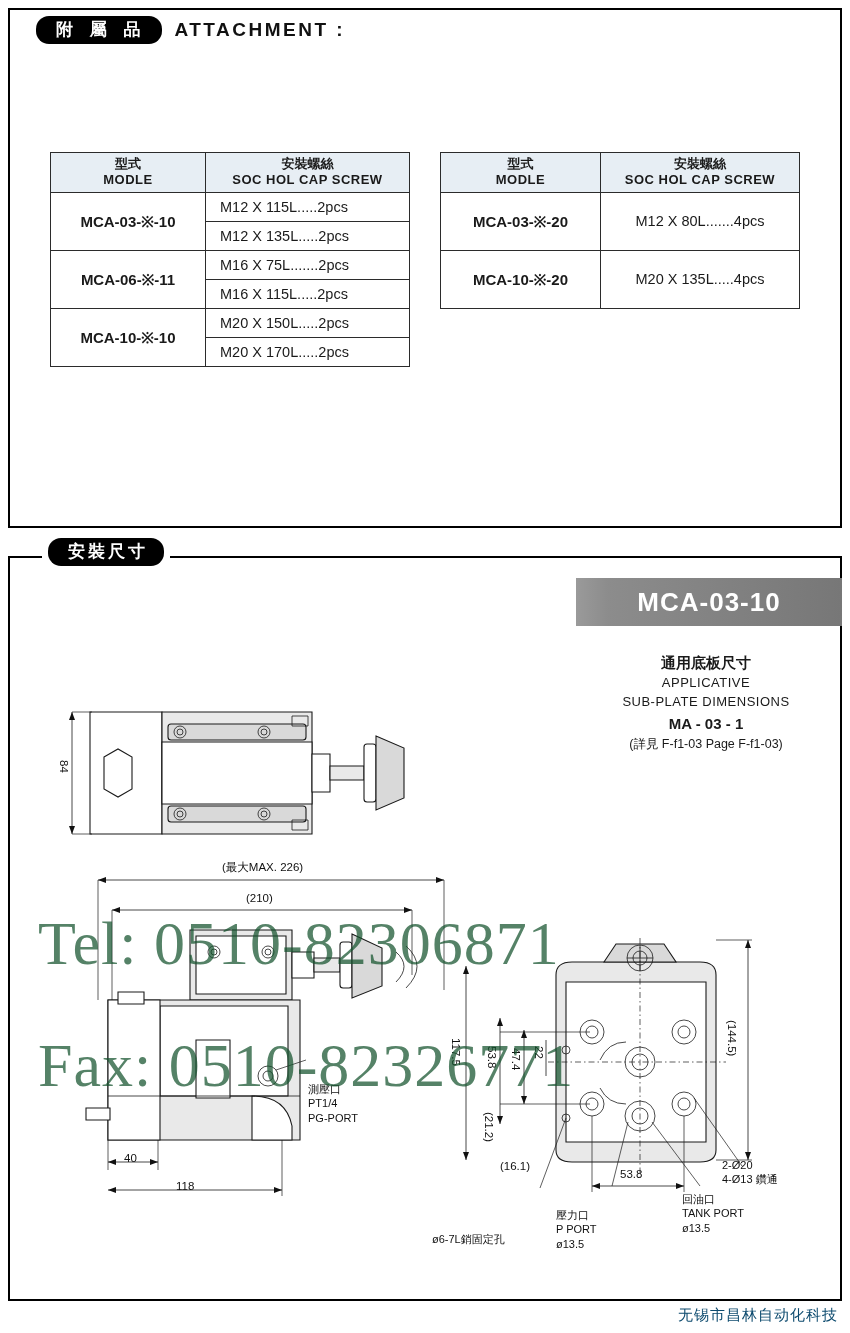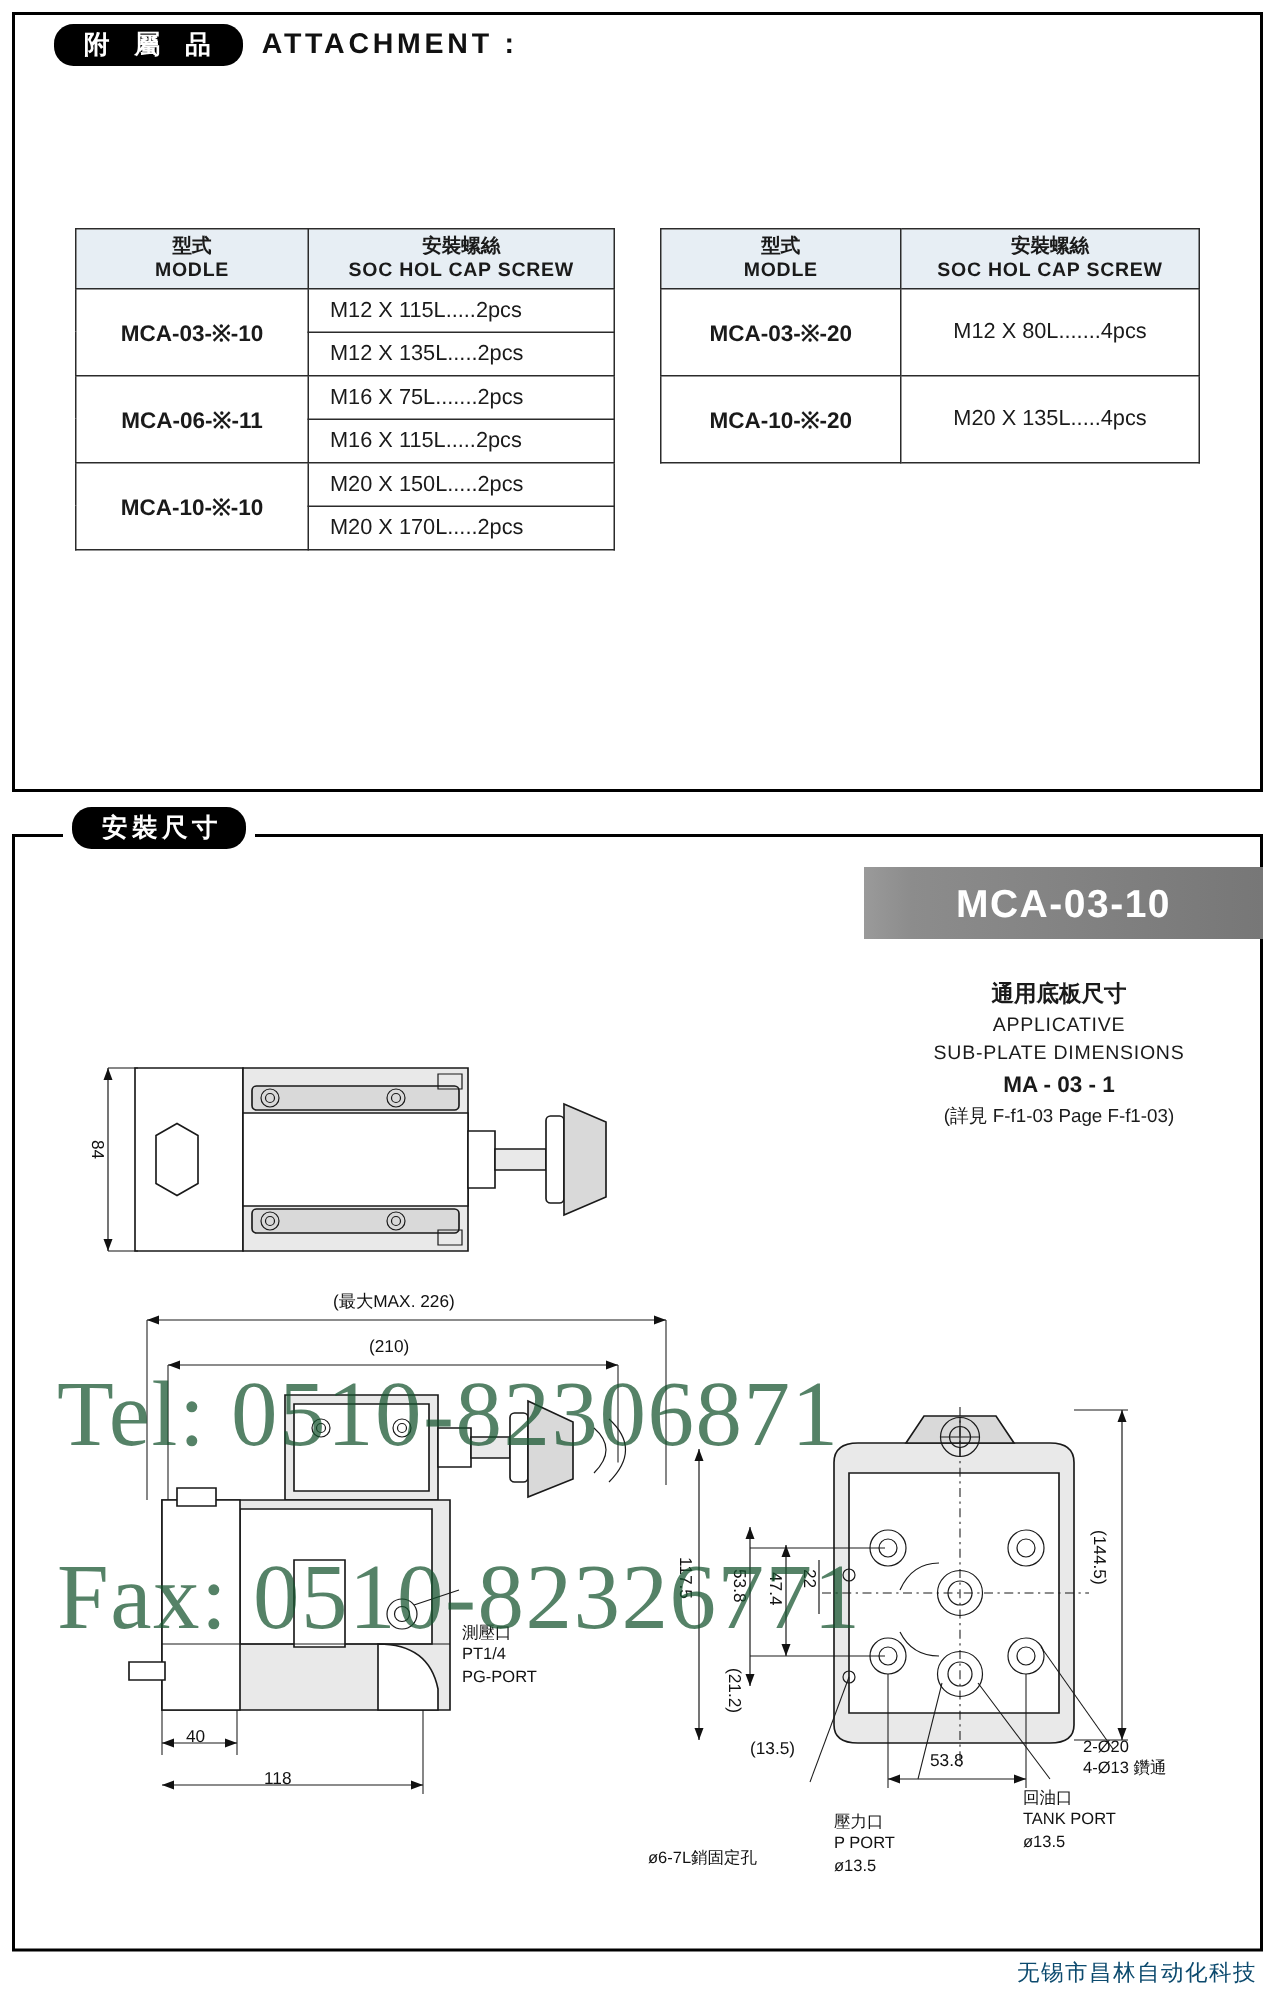--- a/index.html
+++ b/index.html
@@ -407,21 +407,21 @@
 </svg>
 
 <div class="dim v" style="left:58px; top:760px;">84</div>
 <div class="dim" style="left:222px; top:860px;">(最大MAX. 226)</div>
 <div class="dim" style="left:246px; top:892px;">(210)</div>
 <div class="dim v" style="left:450px; top:1038px;">117.5</div>
 <div class="dim v" style="left:486px; top:1046px;">53.8</div>
 <div class="dim v" style="left:510px; top:1048px;">47.4</div>
 <div class="dim v" style="left:533px; top:1046px;">22</div>
 <div class="dim v" style="left:483px; top:1112px;">(21.2)</div>
-<div class="dim" style="left:500px; top:1160px;">(13.5)</div>
+<div class="dim" style="left:500px; top:1160px;">(16.1)</div>
 <div class="dim" style="left:620px; top:1168px;">53.8</div>
 <div class="dim v" style="left:726px; top:1020px;">(144.5)</div>
 <div class="dim" style="left:124px; top:1152px;">40</div>
 <div class="dim" style="left:176px; top:1180px;">118</div>
 
 <div class="lbl" style="left:308px; top:1082px; white-space:pre;">測壓口
 PT1/4
 PG-PORT</div>
 <div class="lbl" style="left:432px; top:1232px;">ø6-7L銷固定孔</div>
 <div class="lbl" style="left:556px; top:1192px; white-space:pre;margin-top:16px;">壓力口

